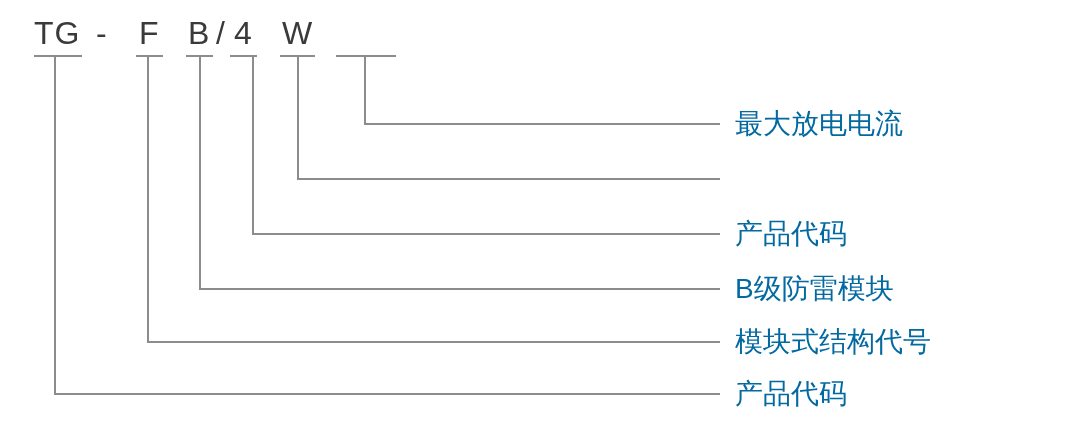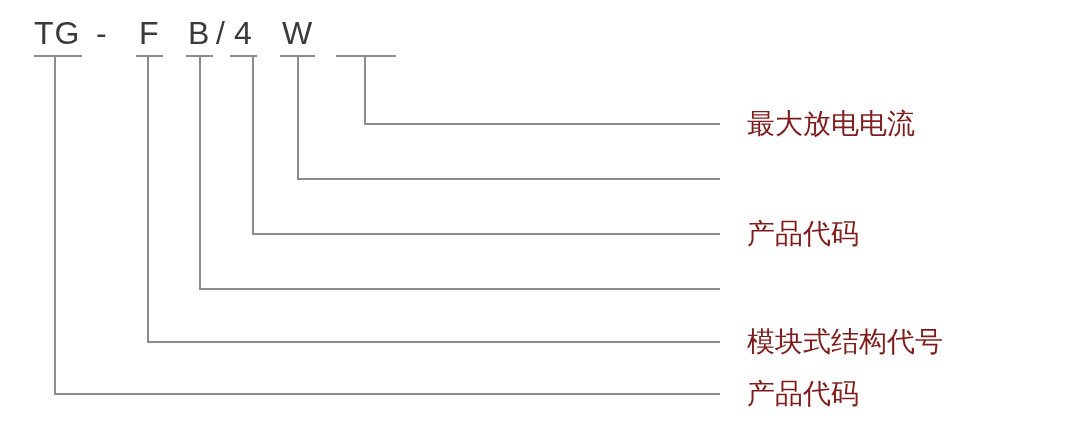--- a/index.html
+++ b/index.html
@@ -39,23 +39,22 @@
   .hline {
     position: absolute;
     height: 2px;
     background: #8c8c8c;
   }
   .desc-label {
     position: absolute;
     left: 735px;
     font-size: 28px;
     line-height: 34px;
-    color: #7f1d1d;
+    color: #0369a1;
     white-space: nowrap;
-    margin-left: 12px;
   }
 </style>
 </head>
 <body>
 
 <div class="diagram">
 
   <span class="code-seg" style="left:34px">TG</span>
   <span class="code-seg" style="left:96px">-</span>
   <span class="code-seg" style="left:139px">F</span>
@@ -80,16 +79,17 @@
 
   <div class="hline" style="left:364px; top:123px; width:356px"></div>
   <div class="hline" style="left:297px; top:178px; width:423px"></div>
   <div class="hline" style="left:252px; top:233px; width:468px"></div>
   <div class="hline" style="left:199px; top:288px; width:521px"></div>
   <div class="hline" style="left:147px; top:341px; width:573px"></div>
   <div class="hline" style="left:54px;  top:393px; width:666px"></div>
 
   <span class="desc-label" style="top:107px">最大放电电流</span>
   <span class="desc-label" style="top:217px">产品代码</span>
+  <span class="desc-label" style="top:272px">B级防雷模块</span>
   <span class="desc-label" style="top:325px">模块式结构代号</span>
   <span class="desc-label" style="top:377px">产品代码</span>
 
 </div>
 
 </body></html>

